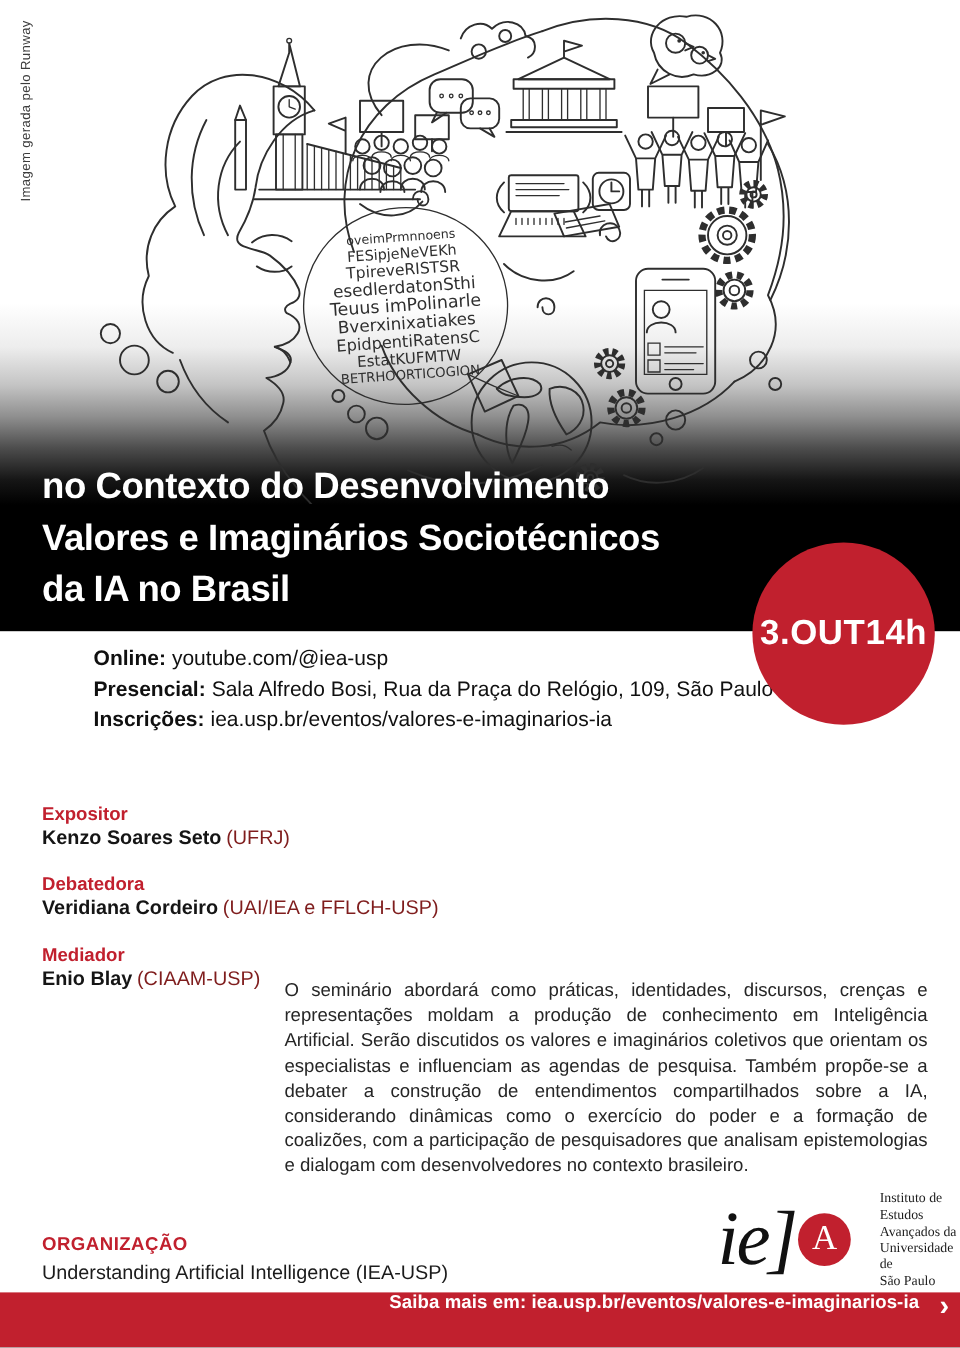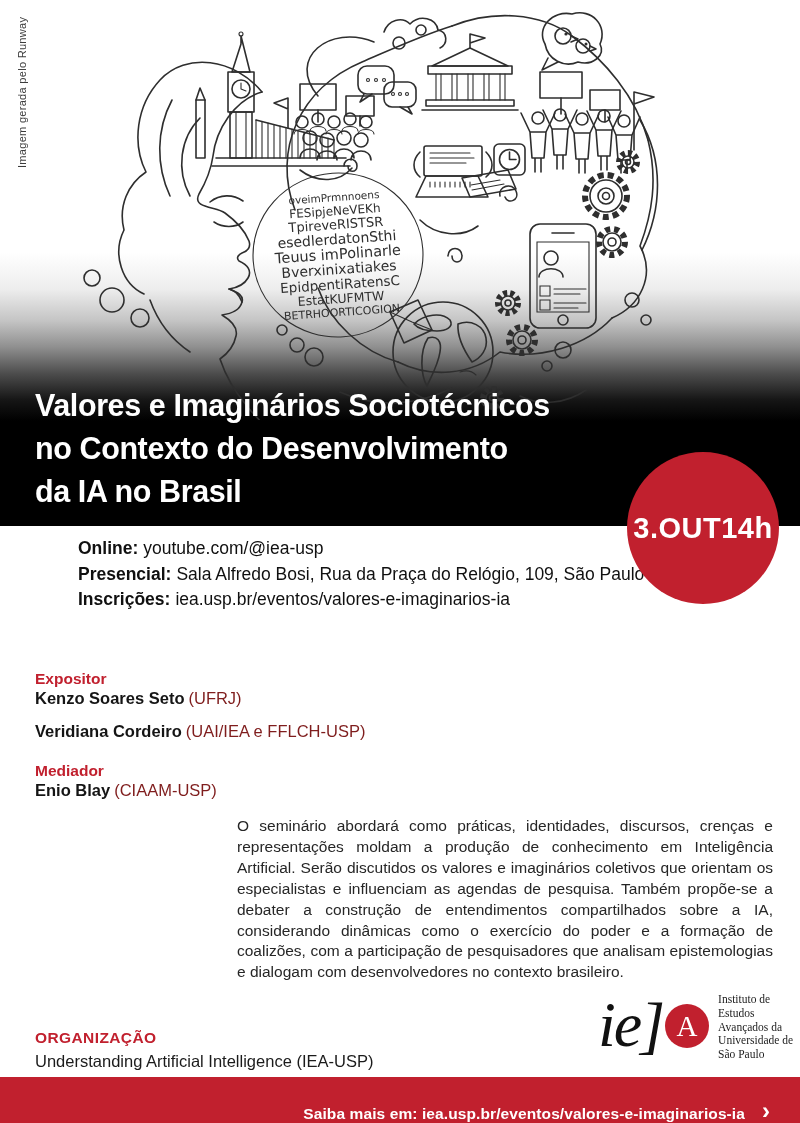--- a/index.html
+++ b/index.html
@@ -66,29 +66,29 @@
   }
   .logo-circle{
     width:44px;height:44px;border-radius:50%;background:var(--accent);
     display:flex;align-items:center;justify-content:center;margin:2px 0 0 2px;flex:none;
   }
   .logo-circle span{
     font-family:"Liberation Serif","DejaVu Serif",serif;
     color:#fff;font-size:29px;line-height:29px;
   }
   .logo-text{
-    margin-left:9px;padding-top:5px;
+    margin-left:24px;padding-top:5px;
     font-family:"Liberation Serif","DejaVu Serif",serif;
     font-size:11.5px;line-height:13.8px;color:#1c1c1c;
   }
   
   .footer{
     position:absolute;left:0;bottom:0;width:800px;height:46px;background:var(--accent);
-    display:flex;align-items:flex-end;justify-content:flex-end;
-    padding-right:30px;color:#fff;
+    display:flex;align-items:flex-start;justify-content:flex-end;
+    padding-right:9px;color:#fff;
   }
   .footer .footer-text{font-weight:bold;font-size:15.5px;letter-spacing:.1px;}
   .footer .chevron{font-weight:bold;font-size:24px;line-height:24px;margin-left:17px;}
 </style>
 </head>
 <body>
 
 <div class="page">
 
   <div class="hero">
@@ -314,22 +314,22 @@
         <circle class="ln" cx="632" cy="300" r="7"></circle>
         <circle class="ln" cx="646" cy="320" r="5"></circle>
         <path class="ln" d="M340,392 C380,410 420,404 452,388"></path>
         <path class="ln" d="M586,390 C566,404 540,406 520,396"></path>
       </g>
     </svg>
 
     <div class="credit">Imagem gerada pelo Runway</div>
 
     <div class="title">
+      <div>no Contexto do Desenvolvimento</div>
       <div>Valores e Imaginários Sociotécnicos</div>
-      <div>no Contexto do Desenvolvimento</div>
       <div>da IA no Brasil</div>
     </div>
   </div>
 
   <div class="badge">
     <div>3.OUT</div>
     <div>14h</div>
   </div>
 
   <div class="details">
@@ -343,20 +343,21 @@
       <span class="lbl">Inscrições:</span><span>iea.usp.br/eventos/valores-e-imaginarios-ia</span>
     </div>
   </div>
 
   <div class="speakers">
     <div class="speaker">
       <div class="role">Expositor</div>
       <div><span class="name">Kenzo Soares Seto</span><span class="aff">(UFRJ)</span></div>
     </div>
     <div class="speaker">
+      <div class="role">Debatedora</div>
       <div><span class="name">Veridiana Cordeiro</span><span class="aff">(UAI/IEA e FFLCH-USP)</span></div>
     </div>
     <div class="speaker">
       <div class="role">Mediador</div>
       <div><span class="name">Enio Blay</span><span class="aff">(CIAAM-USP)</span></div>
     </div>
   </div>
 
   <div class="description">O seminário abordará como práticas, identidades, discursos, crenças e representações moldam a produção de conhecimento em Inteligência Artificial. Serão discutidos os valores e imaginários coletivos que orientam os especialistas e influenciam as agendas de pesquisa. Também propõe-se a debater a construção de entendimentos compartilhados sobre a IA, considerando dinâmicas como o exercício do poder e a formação de coalizões, com a participação de pesquisadores que analisam epistemologias e dialogam com desenvolvedores no contexto brasileiro.</div>
 

